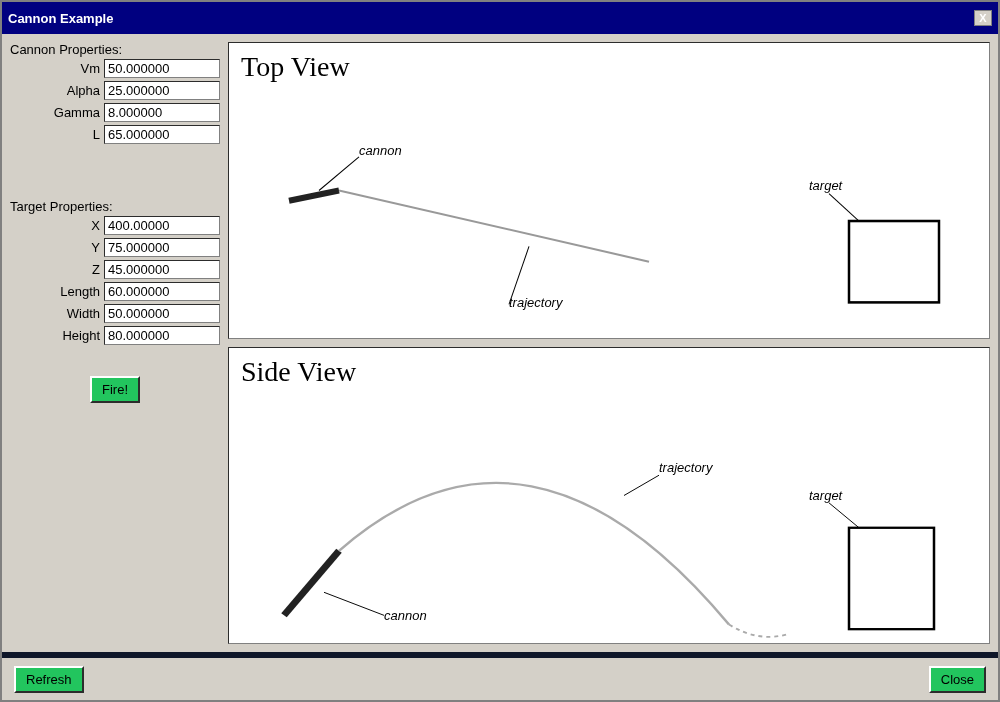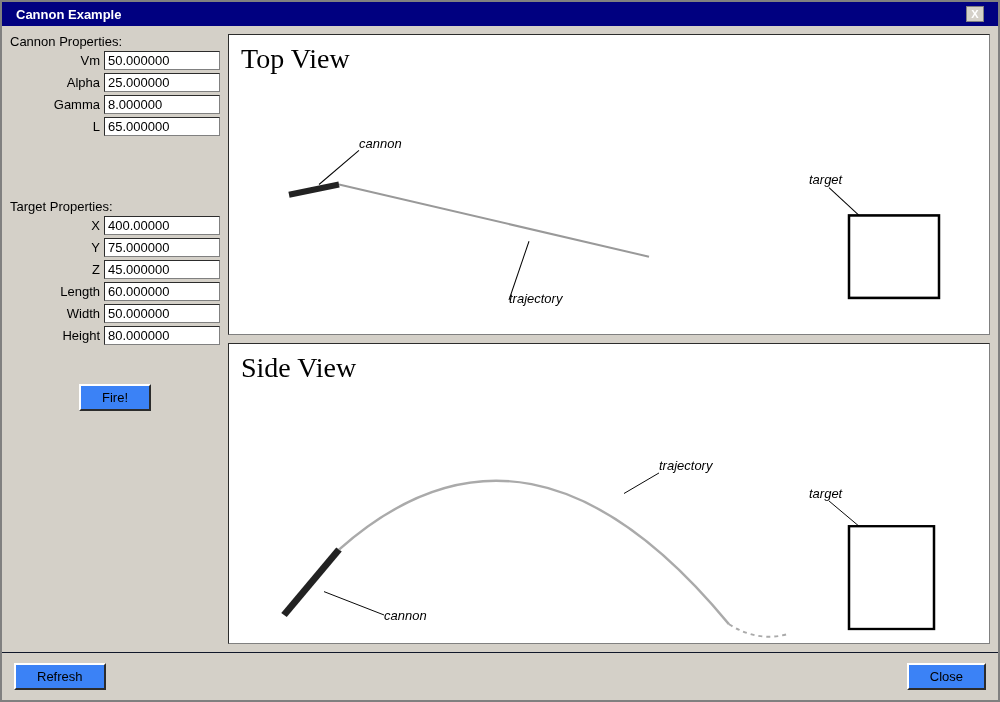--- a/index.html
+++ b/index.html
@@ -15,25 +15,25 @@
       width: 1000px;
       height: 702px;
       background: #d4d0c8;
       border: 2px solid #808080;
       display: flex;
       flex-direction: column;
     }
     .title-bar {
       background: #000080;
       color: white;
-      padding: 3px 14px;
+      padding: 3px 6px;
       display: flex;
       justify-content: space-between;
       align-items: center;
-      height: 24px;
+      height: 32px;
       flex-shrink: 0;
     }
     .title-bar-text {
       font-weight: bold;
       font-size: 13px;
     }
     .close-btn {
       background: #d4d0c8;
       border: 1px solid #808080;
       width: 18px;
@@ -50,21 +50,21 @@
       flex: 1;
       padding: 8px;
       gap: 8px;
       overflow: hidden;
     }
     .left-panel {
       width: 210px;
       flex-shrink: 0;
       display: flex;
       flex-direction: column;
-      gap: 20px;
+      gap: 12px;
     }
     .section-label {
       font-size: 13px;
       margin-bottom: 2px;
     }
     .prop-row {
       display: flex;
       align-items: center;
       justify-content: flex-end;
       margin-bottom: 3px;
@@ -89,25 +89,25 @@
     .target-props {
       margin-bottom: 8px;
       margin-top: 28px;
     }
     .fire-btn {
       display: flex;
       justify-content: center;
       margin-top: 8px;
     }
     .btn {
-      background: #3b82f6;
+      background: #22c55e;
       border: 2px outset #ffffff;
       border-right-color: #808080;
       border-bottom-color: #808080;
-      padding: 4px 21px;
+      padding: 4px 10px;
       font-size: 13px;
       cursor: pointer;
       font-family: Arial, sans-serif;
     }
     .right-panel {
       flex: 1;
       display: flex;
       flex-direction: column;
       gap: 8px;
     }
@@ -126,21 +126,21 @@
       left: 12px;
       color: #000;
       font-family: Liberation Serif, serif;
     }
     .bottom-bar {
       height: 48px;
       display: flex;
       align-items: center;
       justify-content: space-between;
       padding: 0 12px;
-      border-top: 1px solid #0f172a;
+      border-top: 6px solid #0f172a;
       flex-shrink: 0;
     }
     svg {
       width: 100%;
       height: 100%;
     }
   </style>
 </head>
 <body>
 

